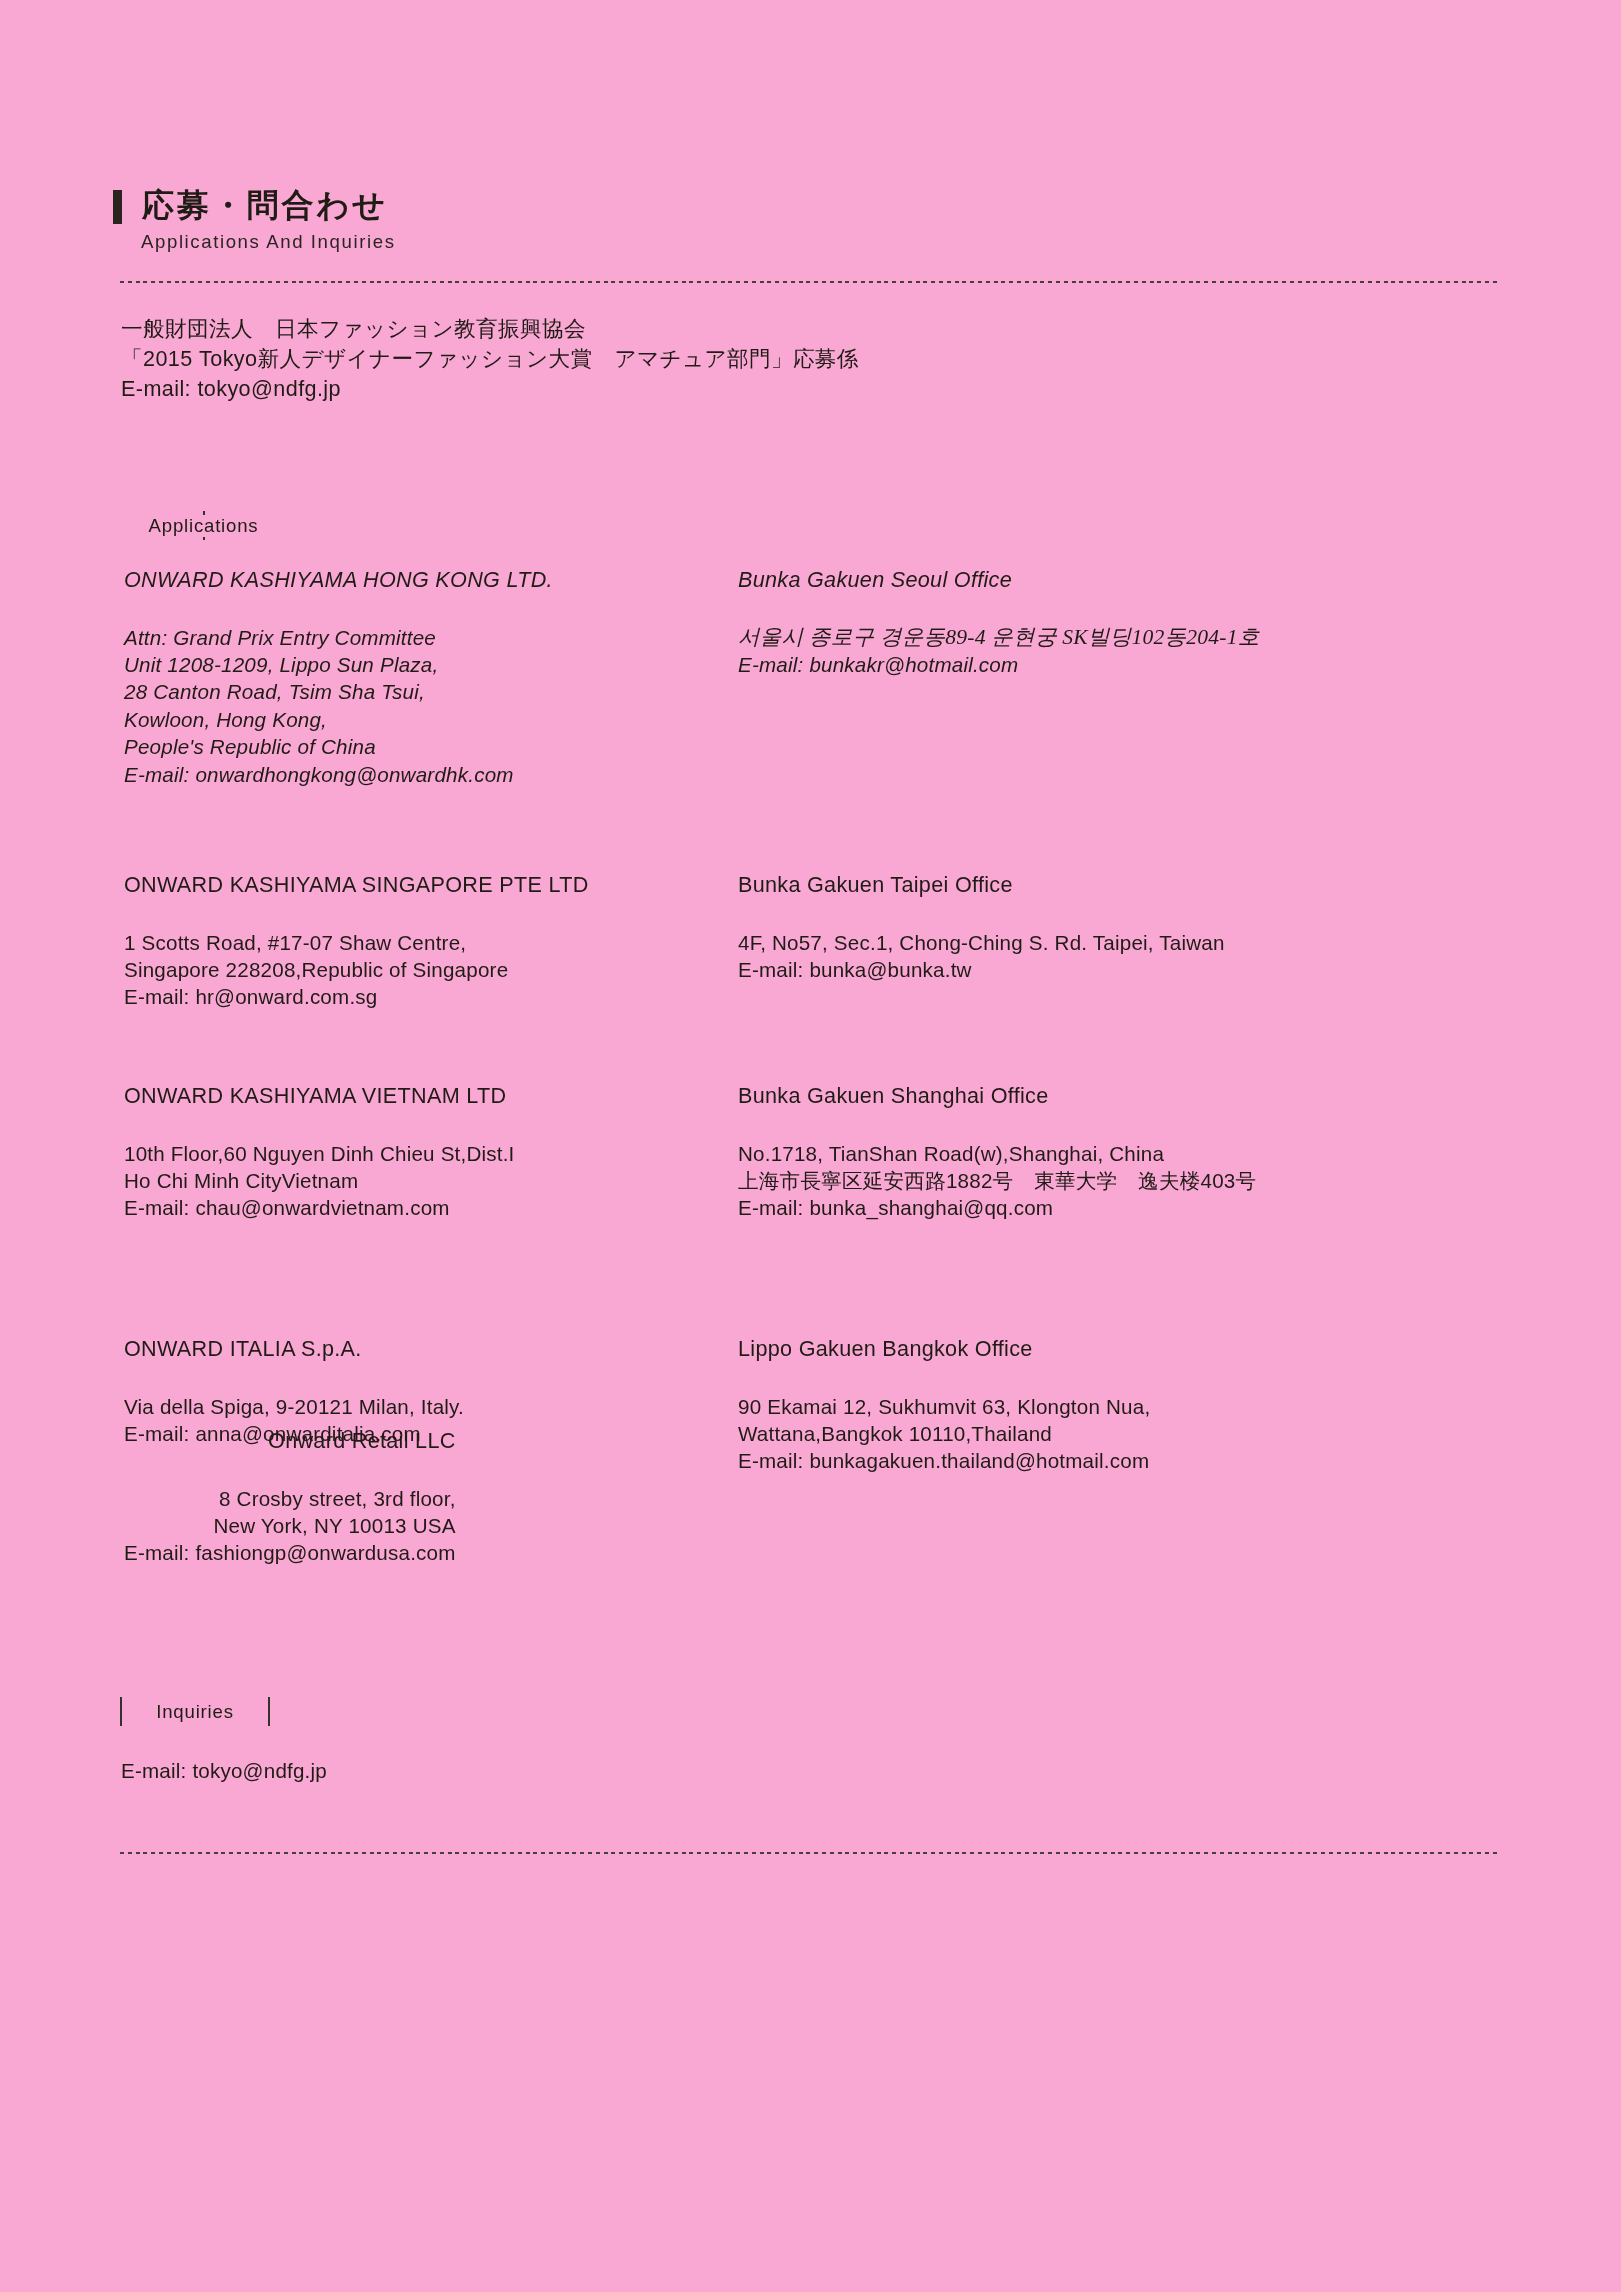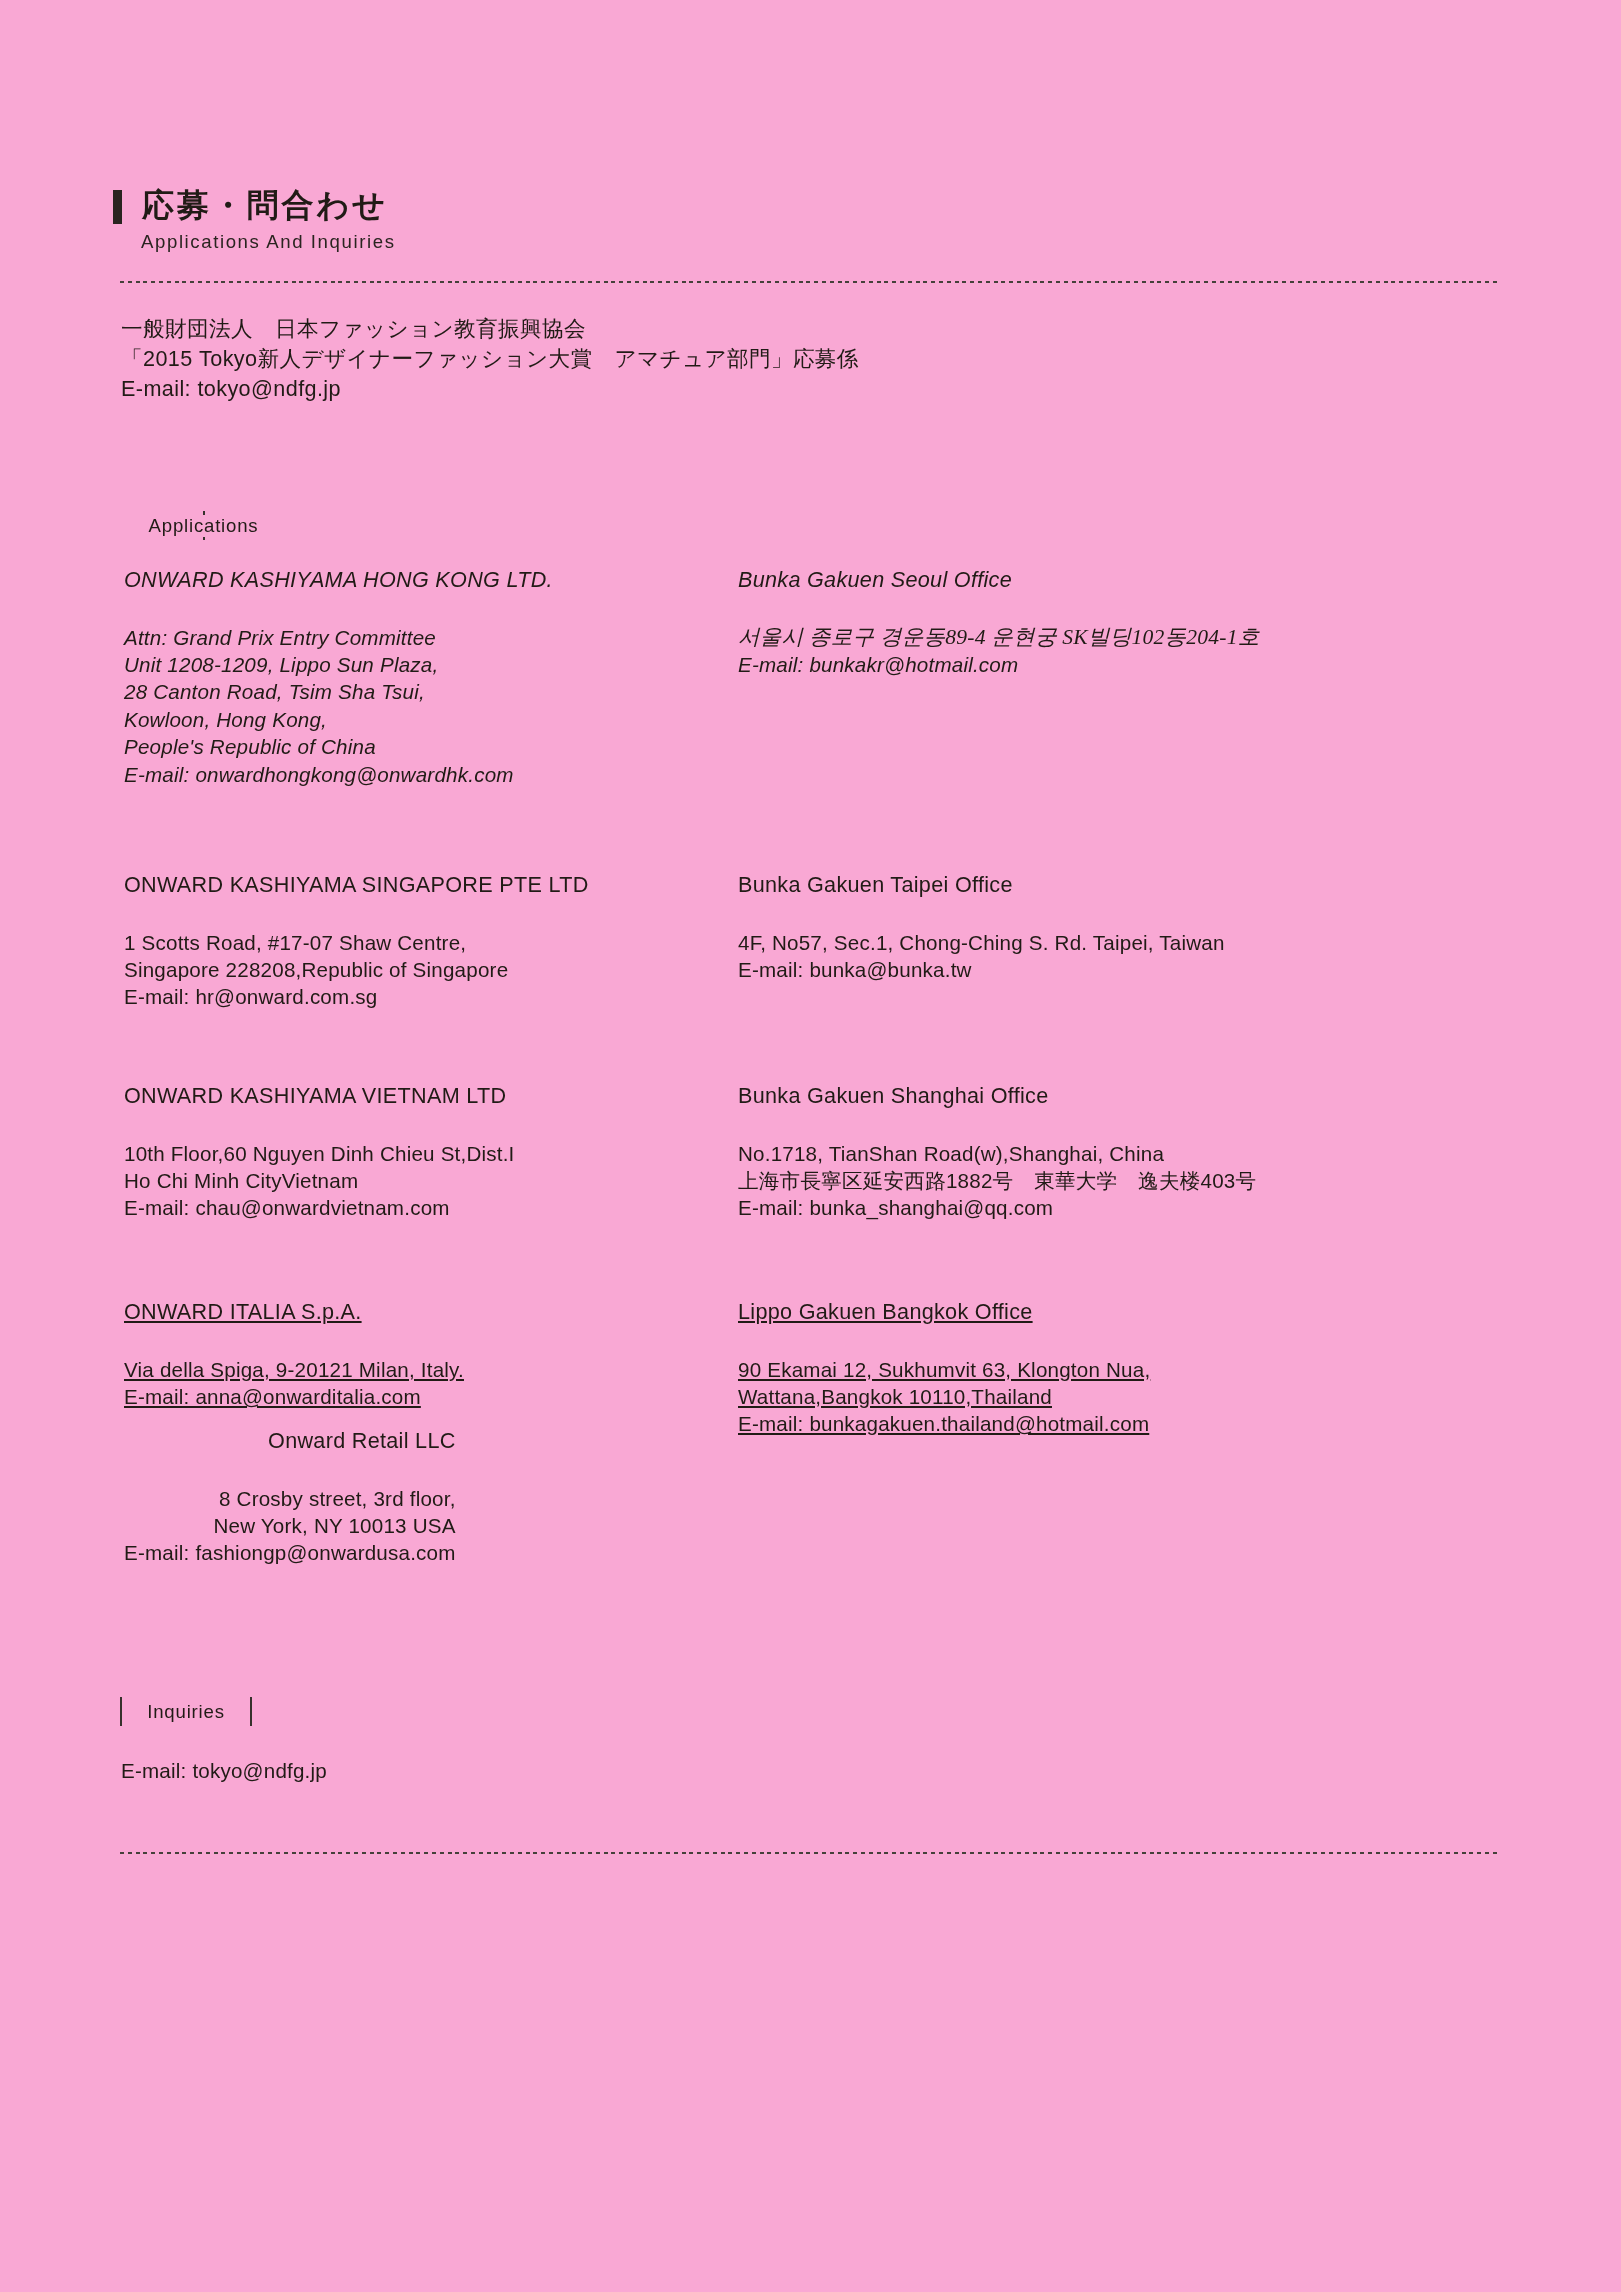--- a/index.html
+++ b/index.html
@@ -70,21 +70,21 @@
     width: 2px;
     height: 29px;
     background: #37312c;
   }
   .section-label .label-text {
     font-size: 18.6px;
     letter-spacing: 0.8px;
     color: #211b16;
   }
   .applications-label { left: 123px; top: 511px; width: 161px; flex-direction: column; }
-  .inquiries-label   { left: 120px; top: 1697px; width: 132px; }
+  .inquiries-label   { left: 120px; top: 1697px; width: 150px; }
 
   
   .office {
     white-space: nowrap;
   }
   .office-name {
     font-size: 21.6px;
     line-height: 25.5px;
     letter-spacing: 0.3px;
   }
@@ -96,21 +96,21 @@
   }
   .kr-line {
     font-family: "Liberation Serif", "DejaVu Serif", serif;
     font-size: 21.6px;
   }
   .col-left  { left: 124px; }
   .col-right { left: 738px; }
   .row-1 { top: 567px; font-style: italic; }
   .row-2 { top: 872px; }
   .row-3 { top: 1083px; }
-  .row-4 { top: 1299px; text-decoration: underline; }
+  .row-4 { top: 1336px; }
   .row-5 { top: 1428px; text-align: right; }
 
   .inquiries-email {
     left: 121px; top: 1759px;
     font-size: 20.6px;
     letter-spacing: 0.2px;
     white-space: nowrap;
   }
 </style>
 </head>

